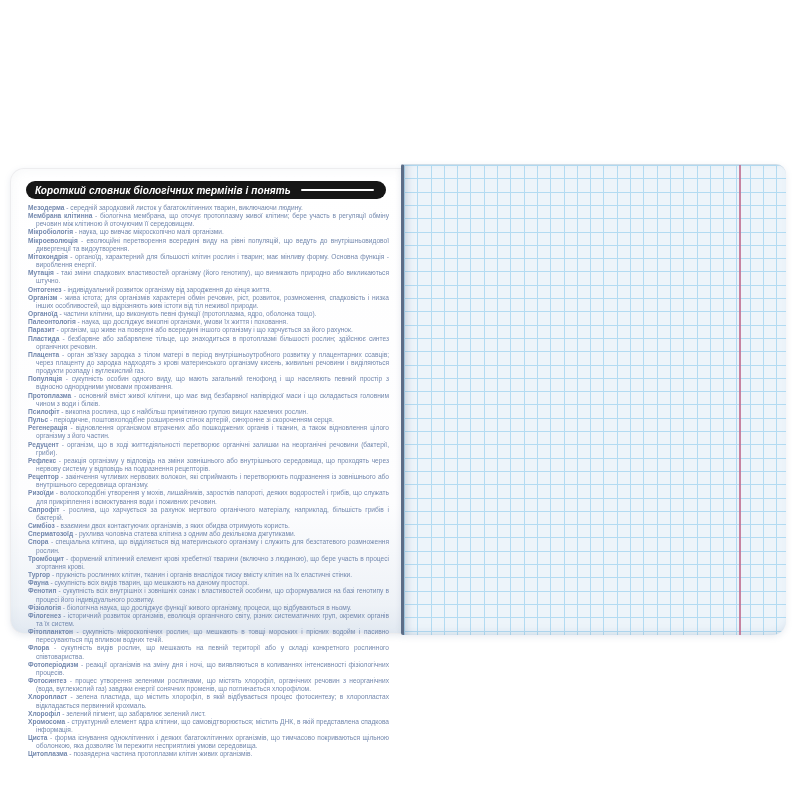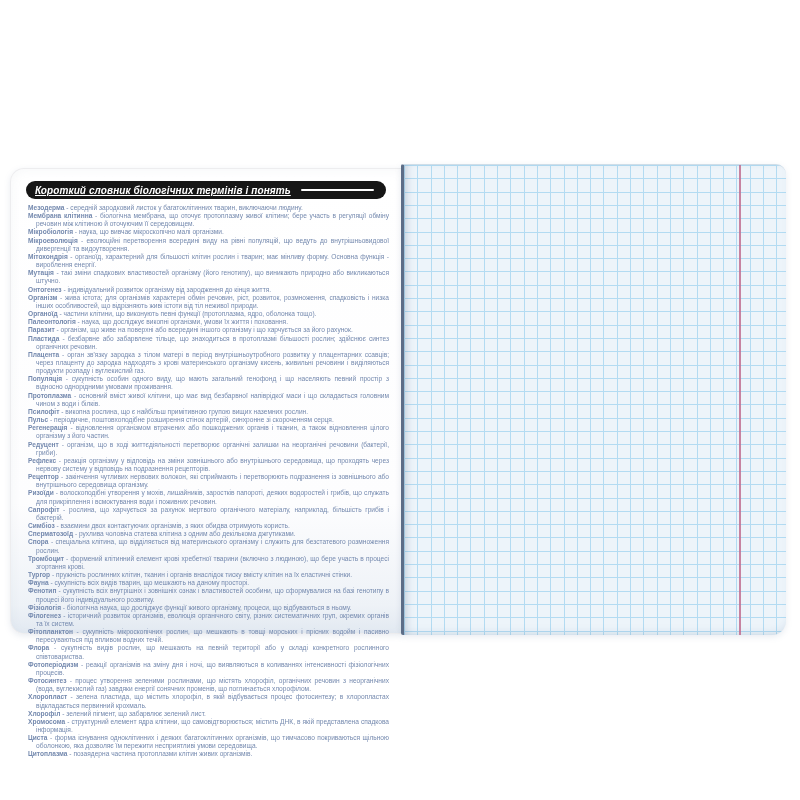--- a/index.html
+++ b/index.html
@@ -22,21 +22,21 @@
   }
   .title-banner{
     display:flex;align-items:center;
     margin:12px 15px 0 15px;height:18px;
     background:#161616;border-radius:10px;
     padding:0 9px;box-sizing:border-box;
     box-shadow:0 0 0 1.5px #ffffff;
   }
   .title-text{
     color:#ffffff;font-size:10px;font-weight:bold;font-style:italic;
-    white-space:nowrap;letter-spacing:0.1px;text-decoration:underline;
+    white-space:nowrap;letter-spacing:0.1px;
   }
   .title-rule{
     flex:1;height:2px;background:#ffffff;border-radius:1px;
     margin-left:10px;margin-right:3px;min-width:20px;
   }
   .entries{
     padding:5px 12px 0 17px;
     font-size:6.6px;line-height:8.15px;
     color:#7489ae;text-align:justify;
   }

